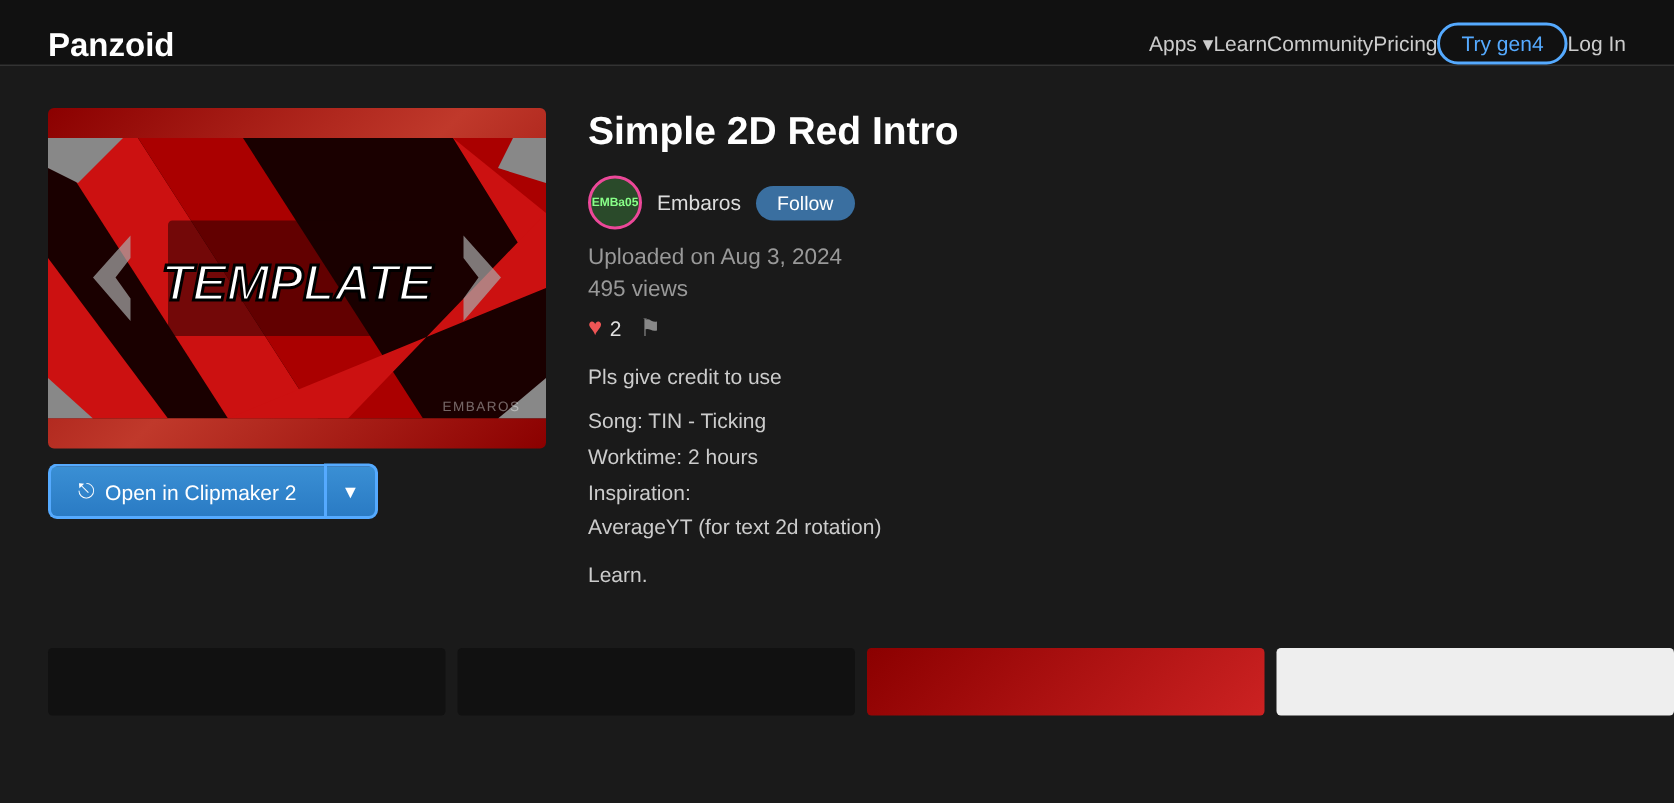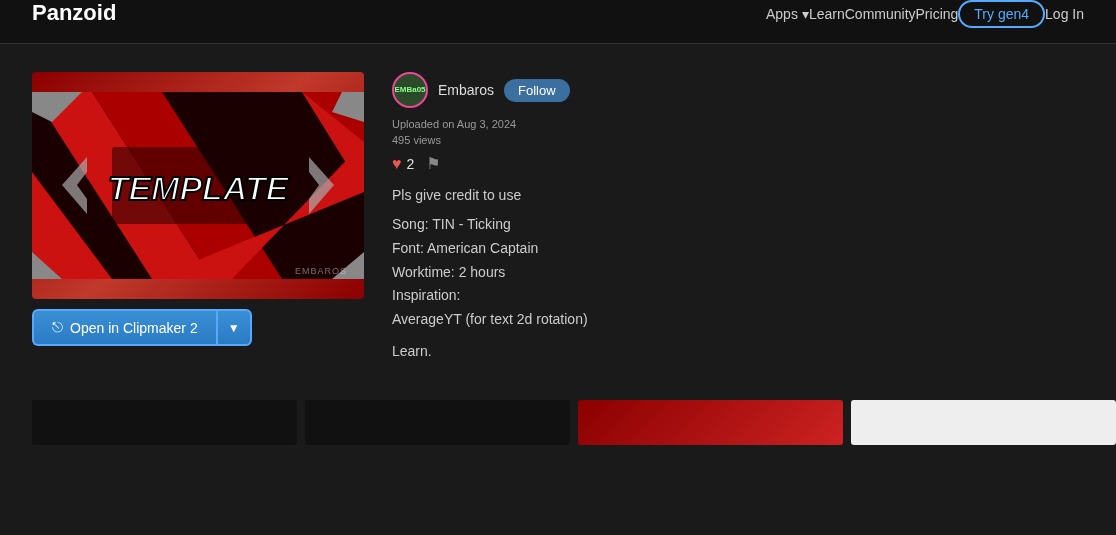--- a/index.html
+++ b/index.html
@@ -10,21 +10,21 @@
       font-size: 14px;
       width: 1116px;
       min-height: 535px;
       overflow-x: hidden;
     }
 
     
     header {
       background-color: #111;
       display: flex;
-      align-items: flex-start;
+      align-items: flex-end;
       justify-content: space-between;
       padding: 0 32px;
       height: 44px;
       border-bottom: 1px solid #333;
     }
     .logo {
       font-size: 22px;
       font-weight: bold;
       color: #fff;
     }
@@ -154,21 +154,21 @@
       border: none;
       color: #ffffff;
       padding: 4px 14px;
       border-radius: 14px;
       font-size: 13px;
       cursor: pointer;
     }
 
     .meta-row {
       color: #999;
-      font-size: 11px;
+      font-size: 15px;
       margin-bottom: 4px;
     }
     .likes-row {
       display: flex;
       align-items: center;
       gap: 12px;
       margin: 8px 0 14px 0;
     }
     .like-btn {
       display: flex;
@@ -284,20 +284,21 @@
         <span style="font-size:14px;">⎋</span>
         <span>Open in Clipmaker 2</span>
       </button>
       <button class="dropdown-btn">
         <span>▼</span>
       </button>
     </div>
   </div>
 
   <div class="info-section">
+    <div class="title">Simple 2D Red Intro</div>
 
     <div class="author-row">
       <div class="avatar">
         <span style="font-size:8px; color:#8f8; font-weight:bold;">EMBa05</span>
       </div>
       <span class="author-name">Embaros</span>
       <button class="follow-btn">Follow</button>
     </div>
 
     <div class="meta-row">Uploaded on Aug 3, 2024</div>
@@ -310,21 +311,20 @@
       </button>
       <button class="flag-btn">
         <span>⚑</span>
       </button>
     </div>
 
     <div class="description">Pls give credit to use</div>
 
     <div class="details">
       <div>Song: TIN - Ticking</div>
-      <div>Font: American Captain</div>
       <div>Worktime: 2 hours</div>
       <div>Inspiration:</div>
       <div>AverageYT (for text 2d rotation)</div>
       <div class="nice">Learn.</div>
     </div>
   </div>
 </div>
 
 <div class="bottom-strip">
   <div class="strip-thumb strip-thumb-dark"></div>

